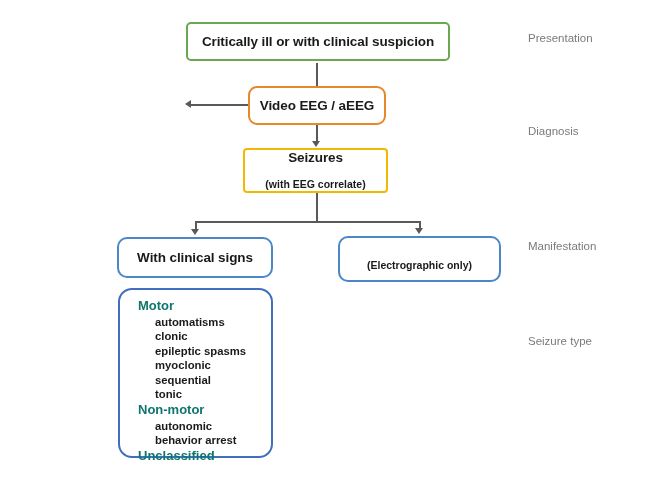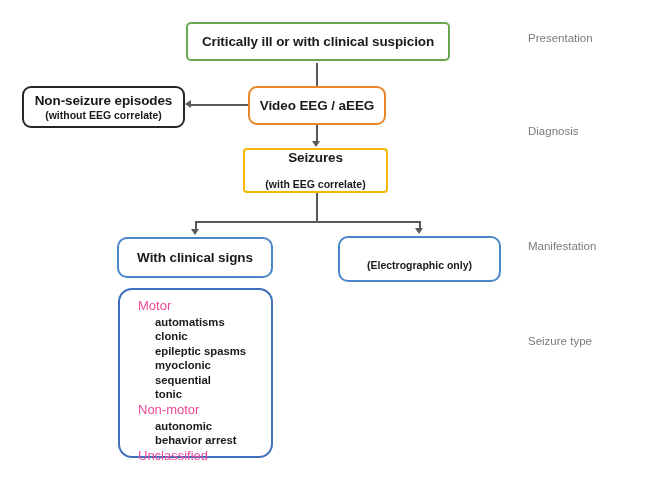--- a/index.html
+++ b/index.html
@@ -80,22 +80,22 @@
     left: 118px; top: 288px; width: 155px; height: 170px;
     border-width: 2px; border-color: #3f6fbd; border-radius: 14px;
     display: block;
     padding: 8px 0 0 18px;
     text-align: left;
     align-items: flex-start;
     justify-content: flex-start;
   }
   .cat {
     font-size: 13px;
-    font-weight: normal;
-    color: #ec4899;
+    font-weight: bold;
+    color: #0f766e;
     line-height: 16.5px;
   }
   .sub-item {
     font-size: 11.3px;
     font-weight: bold;
     color: #1a1a1a;
     line-height: 14.6px;
     padding-left: 17px;
   }
 
@@ -170,24 +170,20 @@
   <div class="arrow-down" id="a-branch-right"></div>
 
   <div class="node" id="node-presentation">
     <div class="title">Critically ill or with clinical suspicion</div>
   </div>
 
   <div class="node" id="node-diagnosis-tool">
     <div class="title">Video EEG / aEEG</div>
   </div>
 
-  <div class="node" id="node-nonseizure">
-    <div class="title">Non-seizure episodes</div>
-    <div class="sub">(without EEG correlate)</div>
-  </div>
 
   <div class="node" id="node-seizures">
     <div class="title">Seizures</div>
     <div class="sub">(with EEG correlate)</div>
   </div>
 
   <div class="node" id="node-with-signs">
     <div class="title">With clinical signs</div>
   </div>
 

